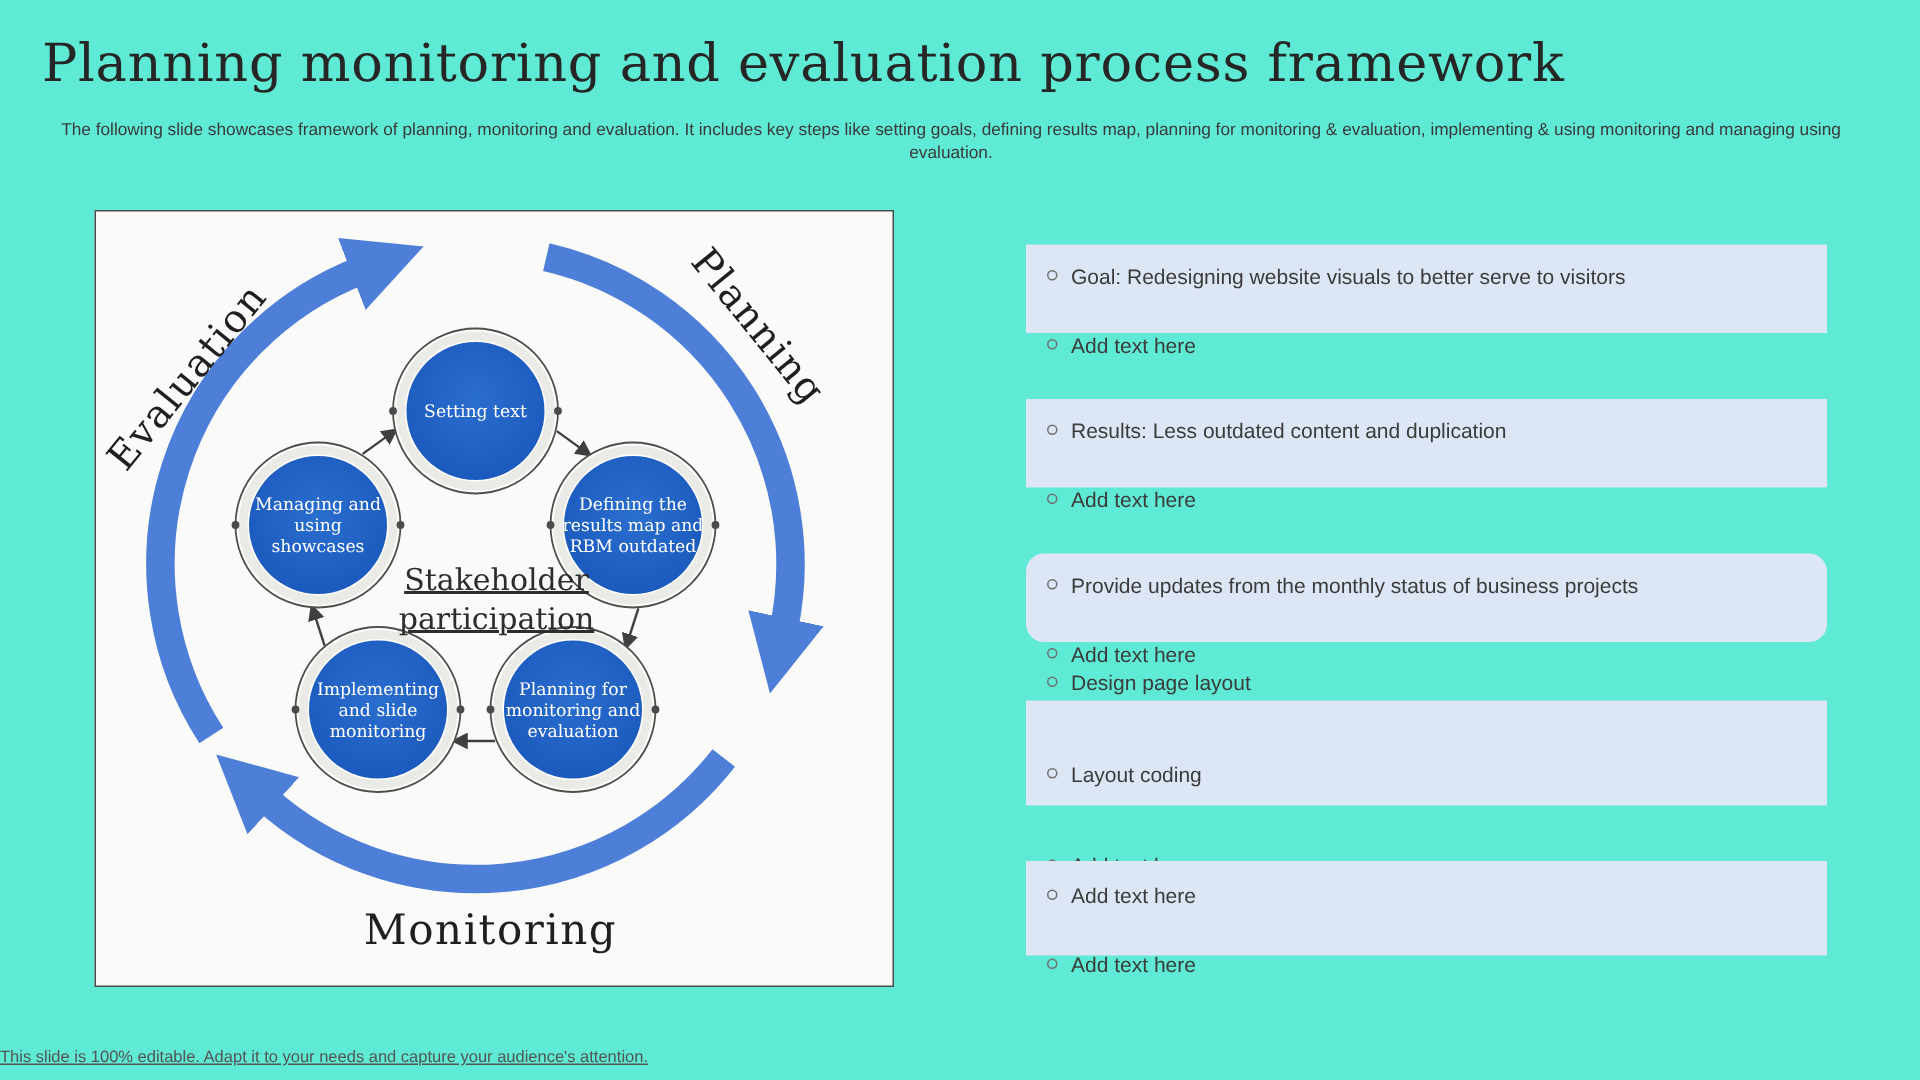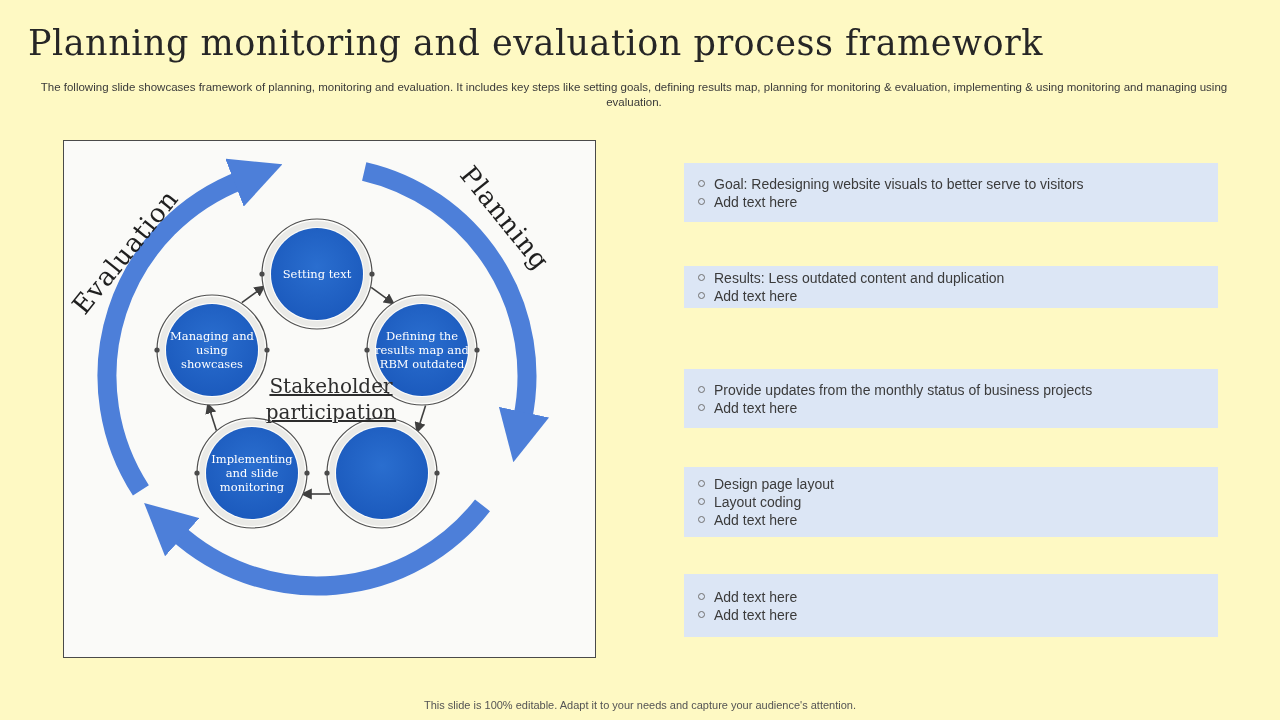--- a/index.html
+++ b/index.html
@@ -1,18 +1,18 @@
 <!DOCTYPE html>
 <html><head>
 <meta charset="utf-8">
 <style>
   html,body { margin:0; padding:0; background:#e8e8e8; }
   .slide {
     position:relative; width:1280px; height:720px; margin:0 auto;
-    background:#fef9c3; overflow:hidden;
+    background:#5eead4; overflow:hidden;
     font-family:"Liberation Sans", sans-serif;
   }
   .title {
     position:absolute; left:28px; top:22px; width:1220px;
     font-family:"DejaVu Serif", serif; font-size:35px; line-height:42px;
     font-weight:400; color:#262626; letter-spacing:0.5px;
   }
   .subtitle {
     position:absolute; left:28px; top:80px; width:1212px;
     font-size:11.5px; line-height:14.5px; color:#3a3a3a;text-align:center;
@@ -42,35 +42,35 @@
   .nl-defining     { left:310px; top:161px; }
   .nl-planningfor  { left:270px; top:284px; }
   .nl-implementing { left:140px; top:284px; }
   .nl-managing     { left:100px; top:161px; }
   .panel {
     position:absolute; left:684px; width:534px; background:#dce6f5;
     display:flex; flex-direction:column; justify-content:center;
     padding-left:12px; box-sizing:border-box;
   }
   .panel-1 { top:163px; height:59px; }
-  .panel-2 { top:266px; height:42px; }
-  .panel-3 { top:369px; height:59px; }
-  .panel-4 { top:467px; height:70px; }
+  .panel-2 { top:266px; height:59px; }
+  .panel-3 { top:369px; height:59px;border-radius:12px; }
+  .panel-4 { top:467px; height:70px;gap:15px; }
   .panel-5 { top:574px; height:63px; }
   .panel-item {
     display:flex; align-items:flex-start;
-    font-size:14px; line-height:18px; color:#3b3b3b;
+    font-size:14px; line-height:18px; color:#3b3b3b;margin-top:28px;
   }
   .bullet {
     width:7px; height:7px; border:1px solid #707070; border-radius:50%;
     margin:5px 9px 0 2px; flex:none; box-sizing:border-box; background:transparent;
   }
   .footer {
-    position:absolute; left:0; top:699px; width:1280px; text-align:center;
-    font-size:11px; color:#545454;
+    position:absolute; left:0; top:699px; width:1280px; 
+    font-size:11px; color:#545454;text-decoration:underline;
   }
 </style>
 </head>
 <body>
 
 <div class="slide">
 
   <div class="title">Planning monitoring and evaluation process framework</div>
   <div class="subtitle">The following slide showcases framework of planning, monitoring and evaluation. It includes key steps like setting goals, defining results map, planning for monitoring &amp; evaluation, implementing &amp; using monitoring and managing using evaluation.</div>
 
@@ -135,24 +135,26 @@
         <circle cx="148" cy="209" r="55" fill="#fdfdfb" stroke="#4f4f4f" stroke-width="1.2"></circle>
         <circle cx="148" cy="209" r="50" fill="none" stroke="#eaeae7" stroke-width="6"></circle>
         <circle cx="148" cy="209" r="46" fill="url(#nodeGrad)"></circle>
         <circle cx="93" cy="209" r="2.6" fill="#4a4a4a"></circle>
           <circle cx="203" cy="209" r="2.6" fill="#4a4a4a"></circle>
       </g>
     </svg>
 
     <div class="cycle-label lbl-eval">Evaluation</div>
     <div class="cycle-label lbl-plan">Planning</div>
+    <div class="cycle-label lbl-mon">Monitoring</div>
     <div class="lbl-stake">Stakeholder participation</div>
 
     <div class="node-label nl-setting">Setting text</div>
     <div class="node-label nl-defining">Defining the results map and RBM outdated</div>
+    <div class="node-label nl-planningfor">Planning for monitoring and evaluation</div>
     <div class="node-label nl-implementing">Implementing and slide monitoring</div>
     <div class="node-label nl-managing">Managing and using showcases</div>
   </div>
 
   <div class="panel panel-1">
     <div class="panel-item">
         <span class="bullet"></span>
         <span>Goal: Redesigning website visuals to better serve to visitors</span>
       </div>
     <div class="panel-item">

